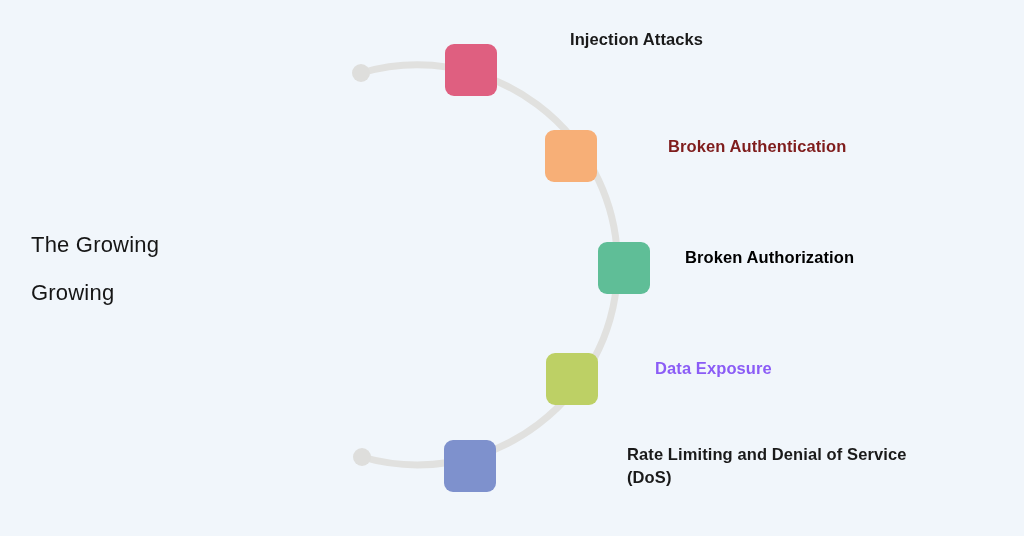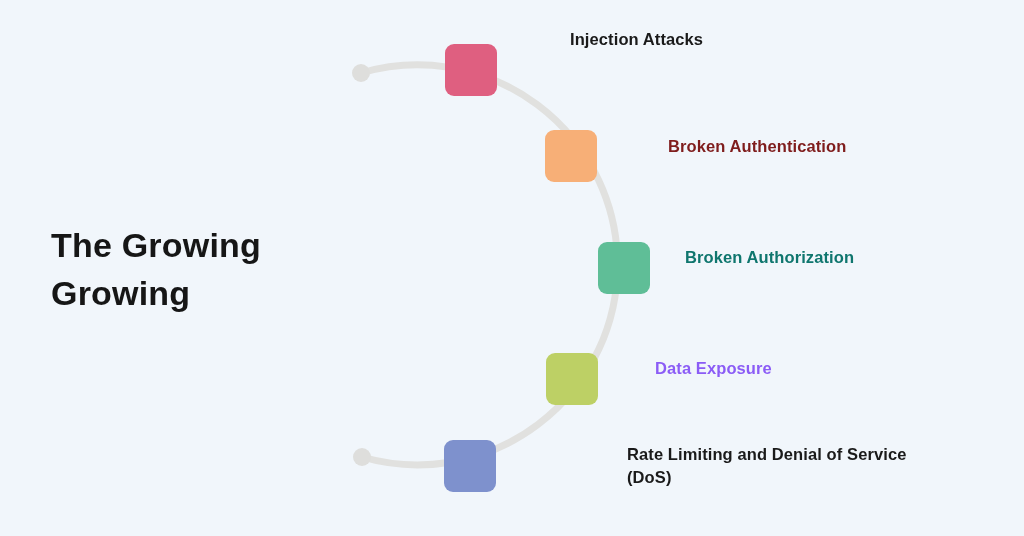--- a/index.html
+++ b/index.html
@@ -18,25 +18,24 @@
     left: 0;
     top: 0;
     width: 1024px;
     height: 536px;
   }
   .title {
     position: absolute;
     left: 31px;
     top: 221px;
     width: 470px;
-    font-size: 34px;
-    font-weight: bold;
+    font-size: 22px;
+    font-weight: normal;
     line-height: 48px;
     letter-spacing: 0.2px;
-    margin-left: 20px;
   }
   .node {
     position: absolute;
     width: 52px;
     height: 52px;
     border-radius: 9px;
   }
   .node1 { left: 445px; top: 44px; }
   .node2 { left: 545px; top: 130px; }
   .node3 { left: 598px; top: 242px; }
@@ -77,17 +76,17 @@
   </div>
 
   <div class="node node1" style="background: rgb(223, 95, 128);"></div>
   <div class="node node2" style="background: rgb(247, 175, 119);"></div>
   <div class="node node3" style="background: rgb(95, 190, 151);"></div>
   <div class="node node4" style="background: rgb(189, 208, 101);"></div>
   <div class="node node5" style="background: rgb(126, 145, 205);"></div>
 
   <div class="label lbl1" style="color: rgb(26, 26, 26);">Injection Attacks</div>
   <div class="label lbl2" style="color: #7f1d1d;">Broken Authentication</div>
-  <div class="label lbl3" style="color: #0f766e; text-align: center;">Broken Authorization</div>
+  <div class="label lbl3" style="color: #000000; text-align: center;">Broken Authorization</div>
   <div class="label lbl4" style="color: #8b5cf6;">Data Exposure</div>
   <div class="label label5 lbl5" style="color: rgb(26, 26, 26); margin-left: 45px;">Rate Limiting and Denial of Service (DoS)</div>
 
 </div>
 
 </body></html>

